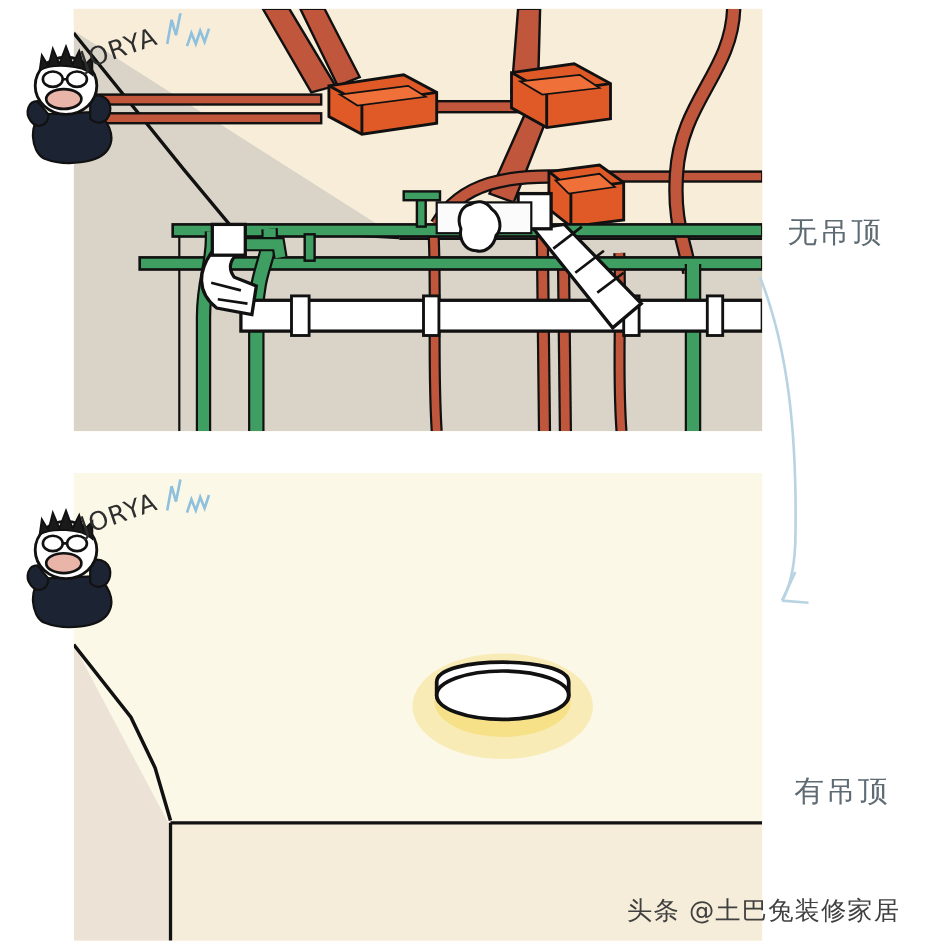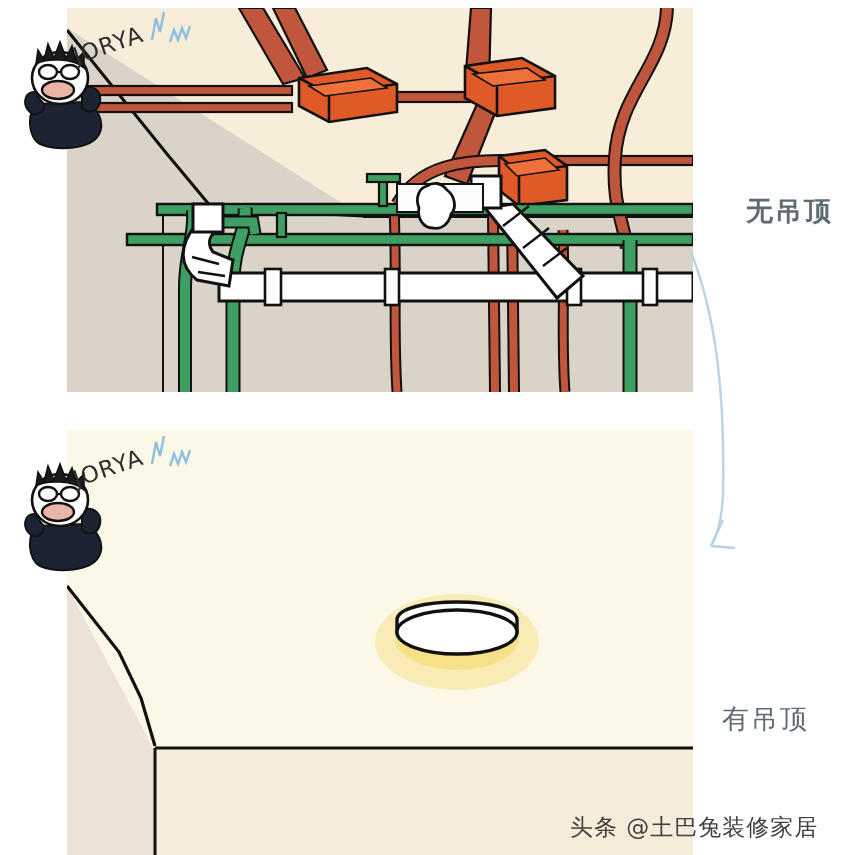--- a/index.html
+++ b/index.html
@@ -14,21 +14,21 @@
   #panel-top{left:67px;top:8px;width:626px;height:384px;background:#f7edd9;}
   #panel-bottom{left:67px;top:430px;width:626px;height:430px;background:#fbf8e8;}
 
   .svgfill{position:absolute;left:0;top:0;width:100%;height:100%;display:block;}
 
   
   .side-label{
     position:absolute;color:#5e6b73;font-size:27px;letter-spacing:2px;
     font-family:"DejaVu Sans","Liberation Sans",sans-serif;white-space:nowrap;
   }
-  #label-no-ceiling{left:746px;top:193px;font-weight:bold;}
+  #label-no-ceiling{left:716px;top:193px;}
   #label-with-ceiling{left:722px;top:701px;}
 
   #arrow-connector{position:absolute;left:683px;top:248px;width:70px;height:310px;}
 
   
   #watermark{
     position:absolute;left:570px;top:812px;font-size:23px;color:#404040;
     font-family:"DejaVu Sans","Liberation Sans",sans-serif;white-space:nowrap;
     letter-spacing:1px;
   }

